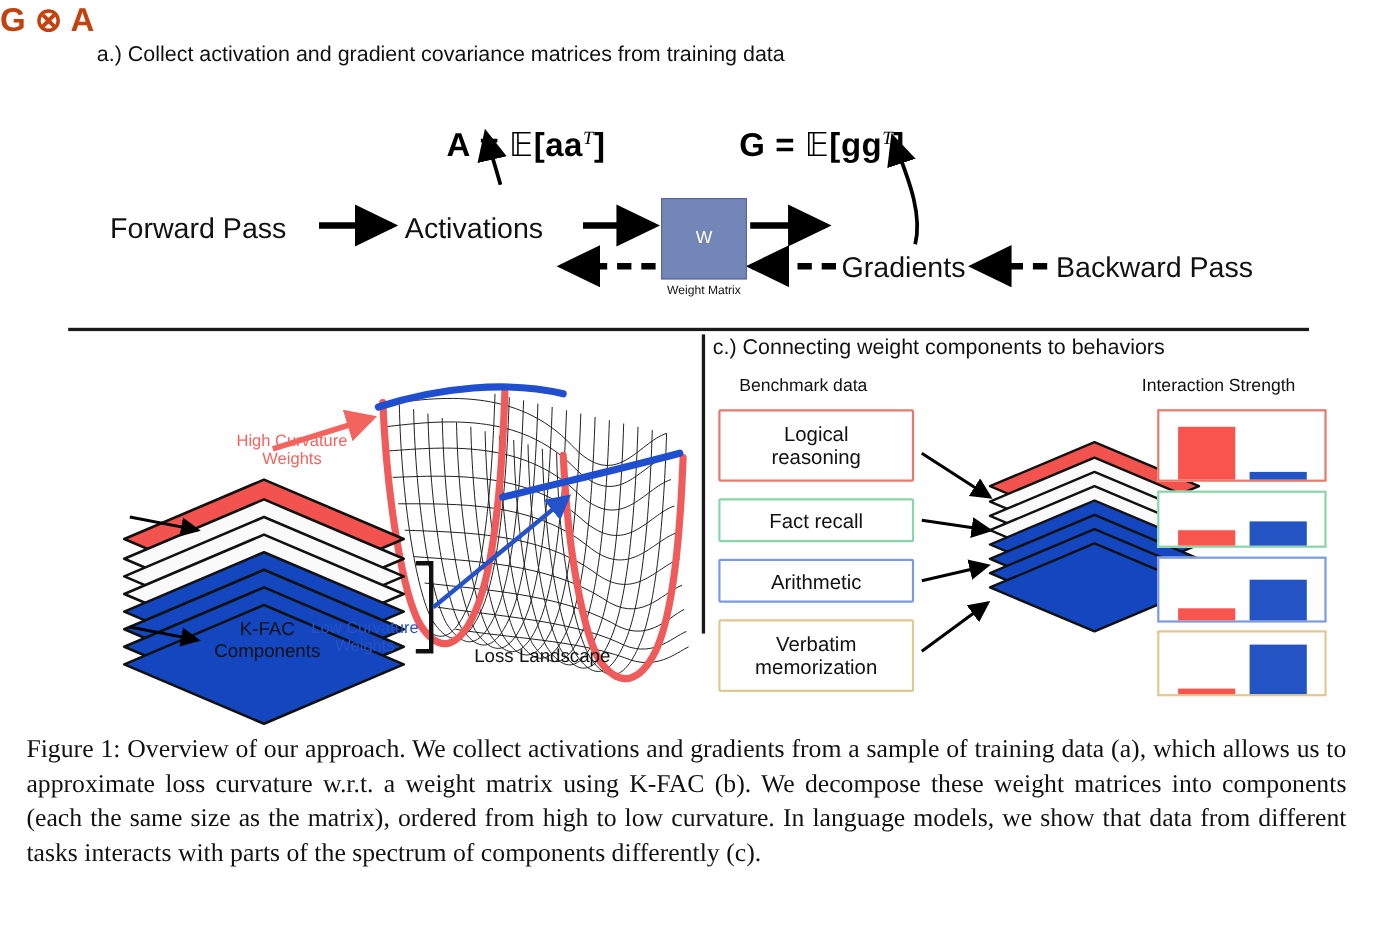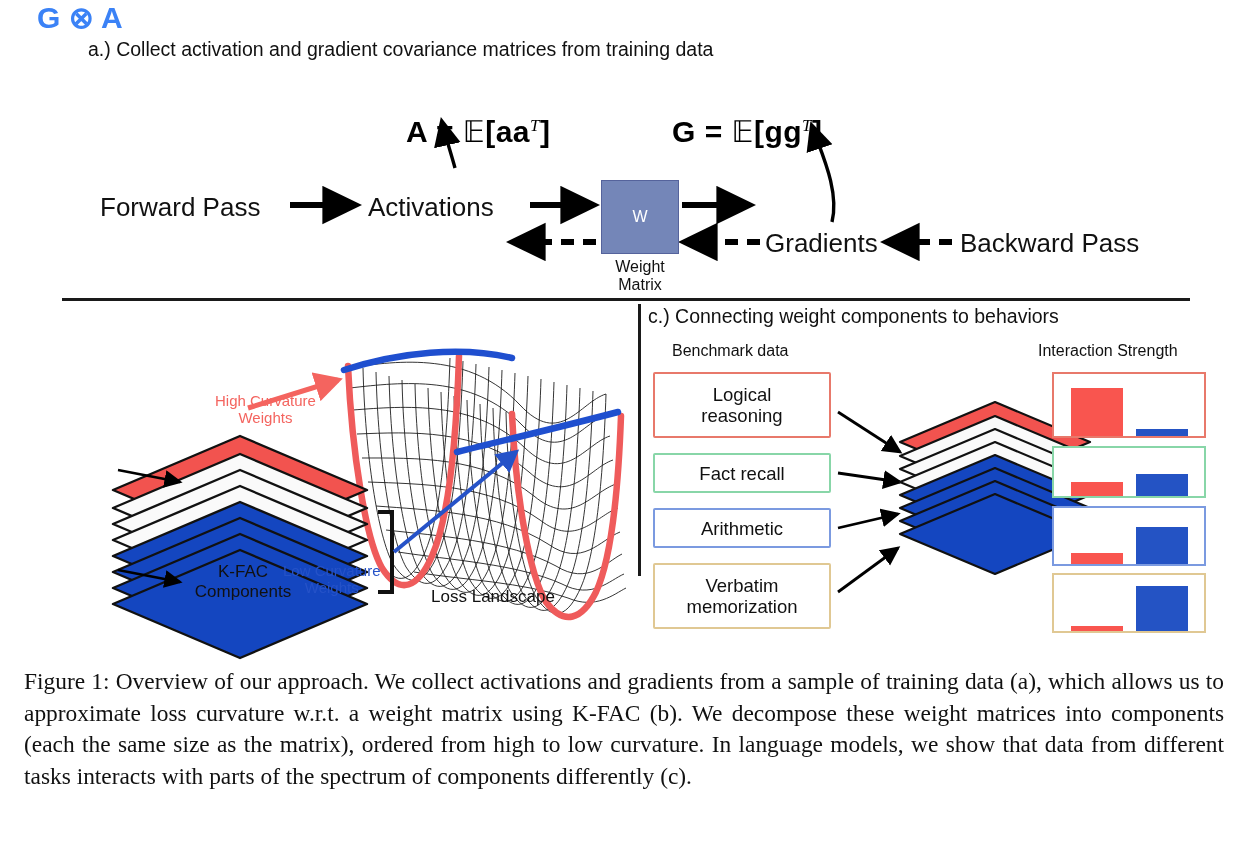--- a/index.html
+++ b/index.html
@@ -23,29 +23,29 @@
 
   
   .flownode{position:absolute;font-size:26px;color:#111;white-space:nowrap;}
   #n-forward{left:100px;top:192px;}
   #n-activ{left:368px;top:192px;}
   #n-grad{left:765px;top:228px;}
   #n-backward{left:960px;top:228px;}
 
   .wbox{position:absolute;left:601px;top:180px;width:76px;height:72px;background:#7486b8;border:1.5px solid #55639c;
         display:flex;align-items:center;justify-content:center;color:#fff;font-size:16px;}
-  .wcap{position:absolute;left:592px;top:258px;width:96px;text-align:center;font-size:16px;color:#111;}
+  .wcap{position:absolute;left:592px;top:258px;width:96px;text-align:center;font-size:11px;color:#111;}
 
   
   .lbl{position:absolute;font-size:15px;line-height:17px;text-align:center;white-space:nowrap;}
   #lbl-high{left:215px;top:392px;color:#f4645f;}
   #lbl-low{left:283px;top:562px;color:#2552c8;}
   #lbl-kfac{left:168px;top:562px;width:150px;color:#111;font-size:17px;line-height:20px;}
   #lbl-loss{left:398px;top:588px;width:190px;color:#111;font-size:17px;}
-  #lbl-ga{left:26px;top:498px;font-size:30px;font-weight:bold;color:#3b82f6;margin-left:37px;}
+  #lbl-ga{left:26px;top:498px;font-size:30px;font-weight:bold;color:#c2410c;}
 
   
   .sublbl{position:absolute;font-size:16px;color:#111;white-space:nowrap;}
   #sub-bench{left:672px;top:342px;}
   #sub-inter{left:1038px;top:342px;}
 
   .benchbox{position:absolute;left:653px;width:178px;box-sizing:border-box;border:2.5px solid #000;border-radius:2px;
             display:flex;align-items:center;justify-content:center;text-align:center;font-size:18.5px;line-height:21px;color:#111;background:#fff;}
   #bench0{top:372px;height:66px;}
   #bench1{top:453px;height:40px;}

